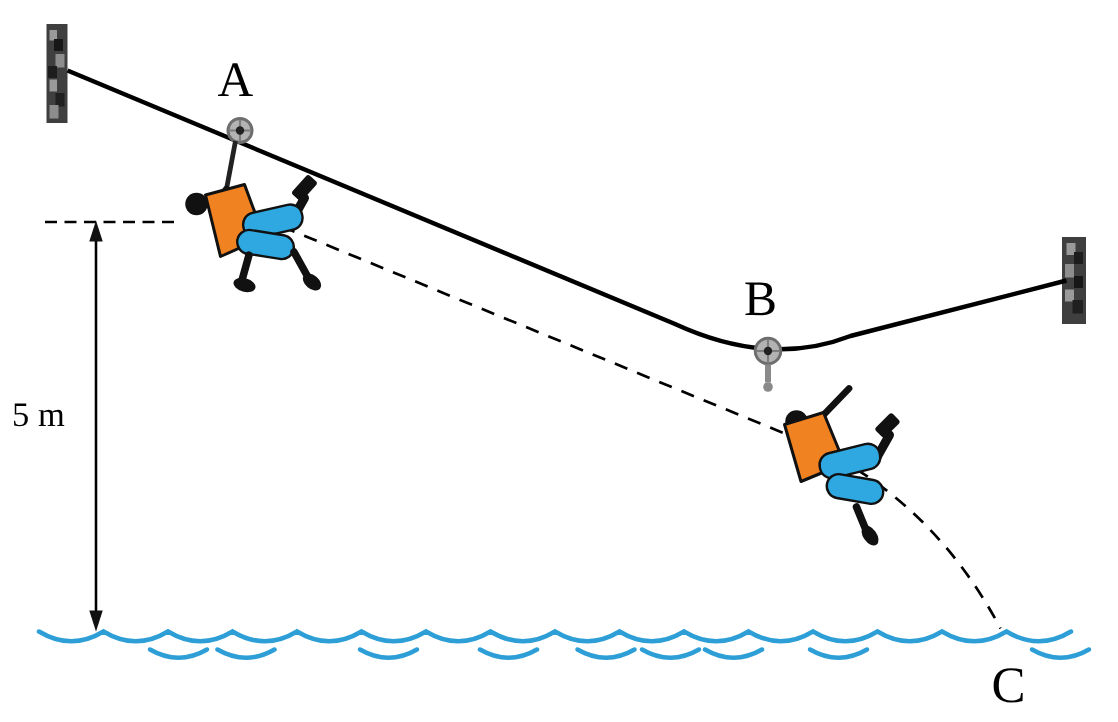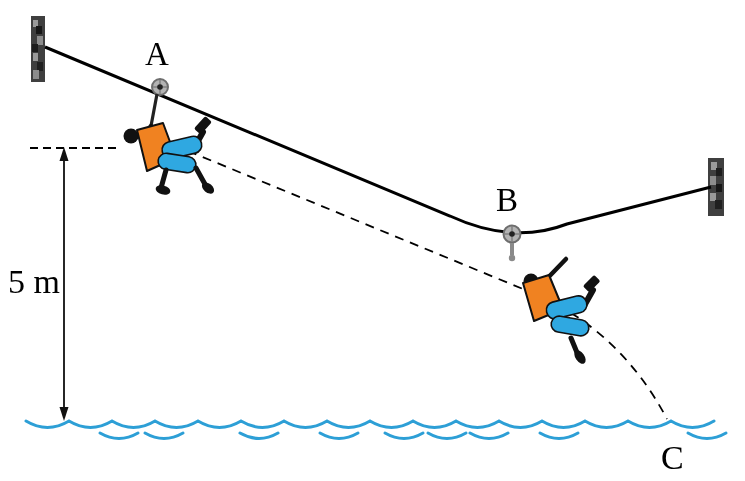--- a/index.html
+++ b/index.html
@@ -20,21 +20,21 @@
     position: absolute;
     color: #000;
     font-family: "Liberation Serif", serif;
     line-height: 1;
     white-space: nowrap;
     user-select: none;
   }
   .lbl-a { left: 145px; top: 38px;  font-size: 33px; }
   .lbl-b { left: 496px; top: 184px; font-size: 33px; }
   .lbl-c { left: 661px; top: 441px; font-size: 34px; }
-  .lbl-h { left: 8px;   top: 265px; font-size: 34px; }
+  .lbl-h { left: 8px;   top: 265px; font-size: 23px; }
 
   .ink      { stroke: var(--ink, #000); }
   .cable    { stroke: var(--ink, #000); stroke-width: 3; fill: none; }
   .dashline { stroke: var(--ink, #000); stroke-width: 1.8; fill: none; }
   .shirt    { fill: var(--shirt, #F08221); stroke: #111; stroke-width: 2; stroke-linejoin: round; }
   .pants    { fill: var(--pants, #2FA8E1); stroke: #111; stroke-width: 1.6; }
   .limb     { stroke: #111; fill: none; stroke-linecap: round; }
   .blackfill{ fill: #111; }
   .wave     { stroke: var(--water, #2D9FD6); stroke-width: 3; fill: none; stroke-linecap: round; }
   .postbody { fill: var(--post, #3F3F3F); }

